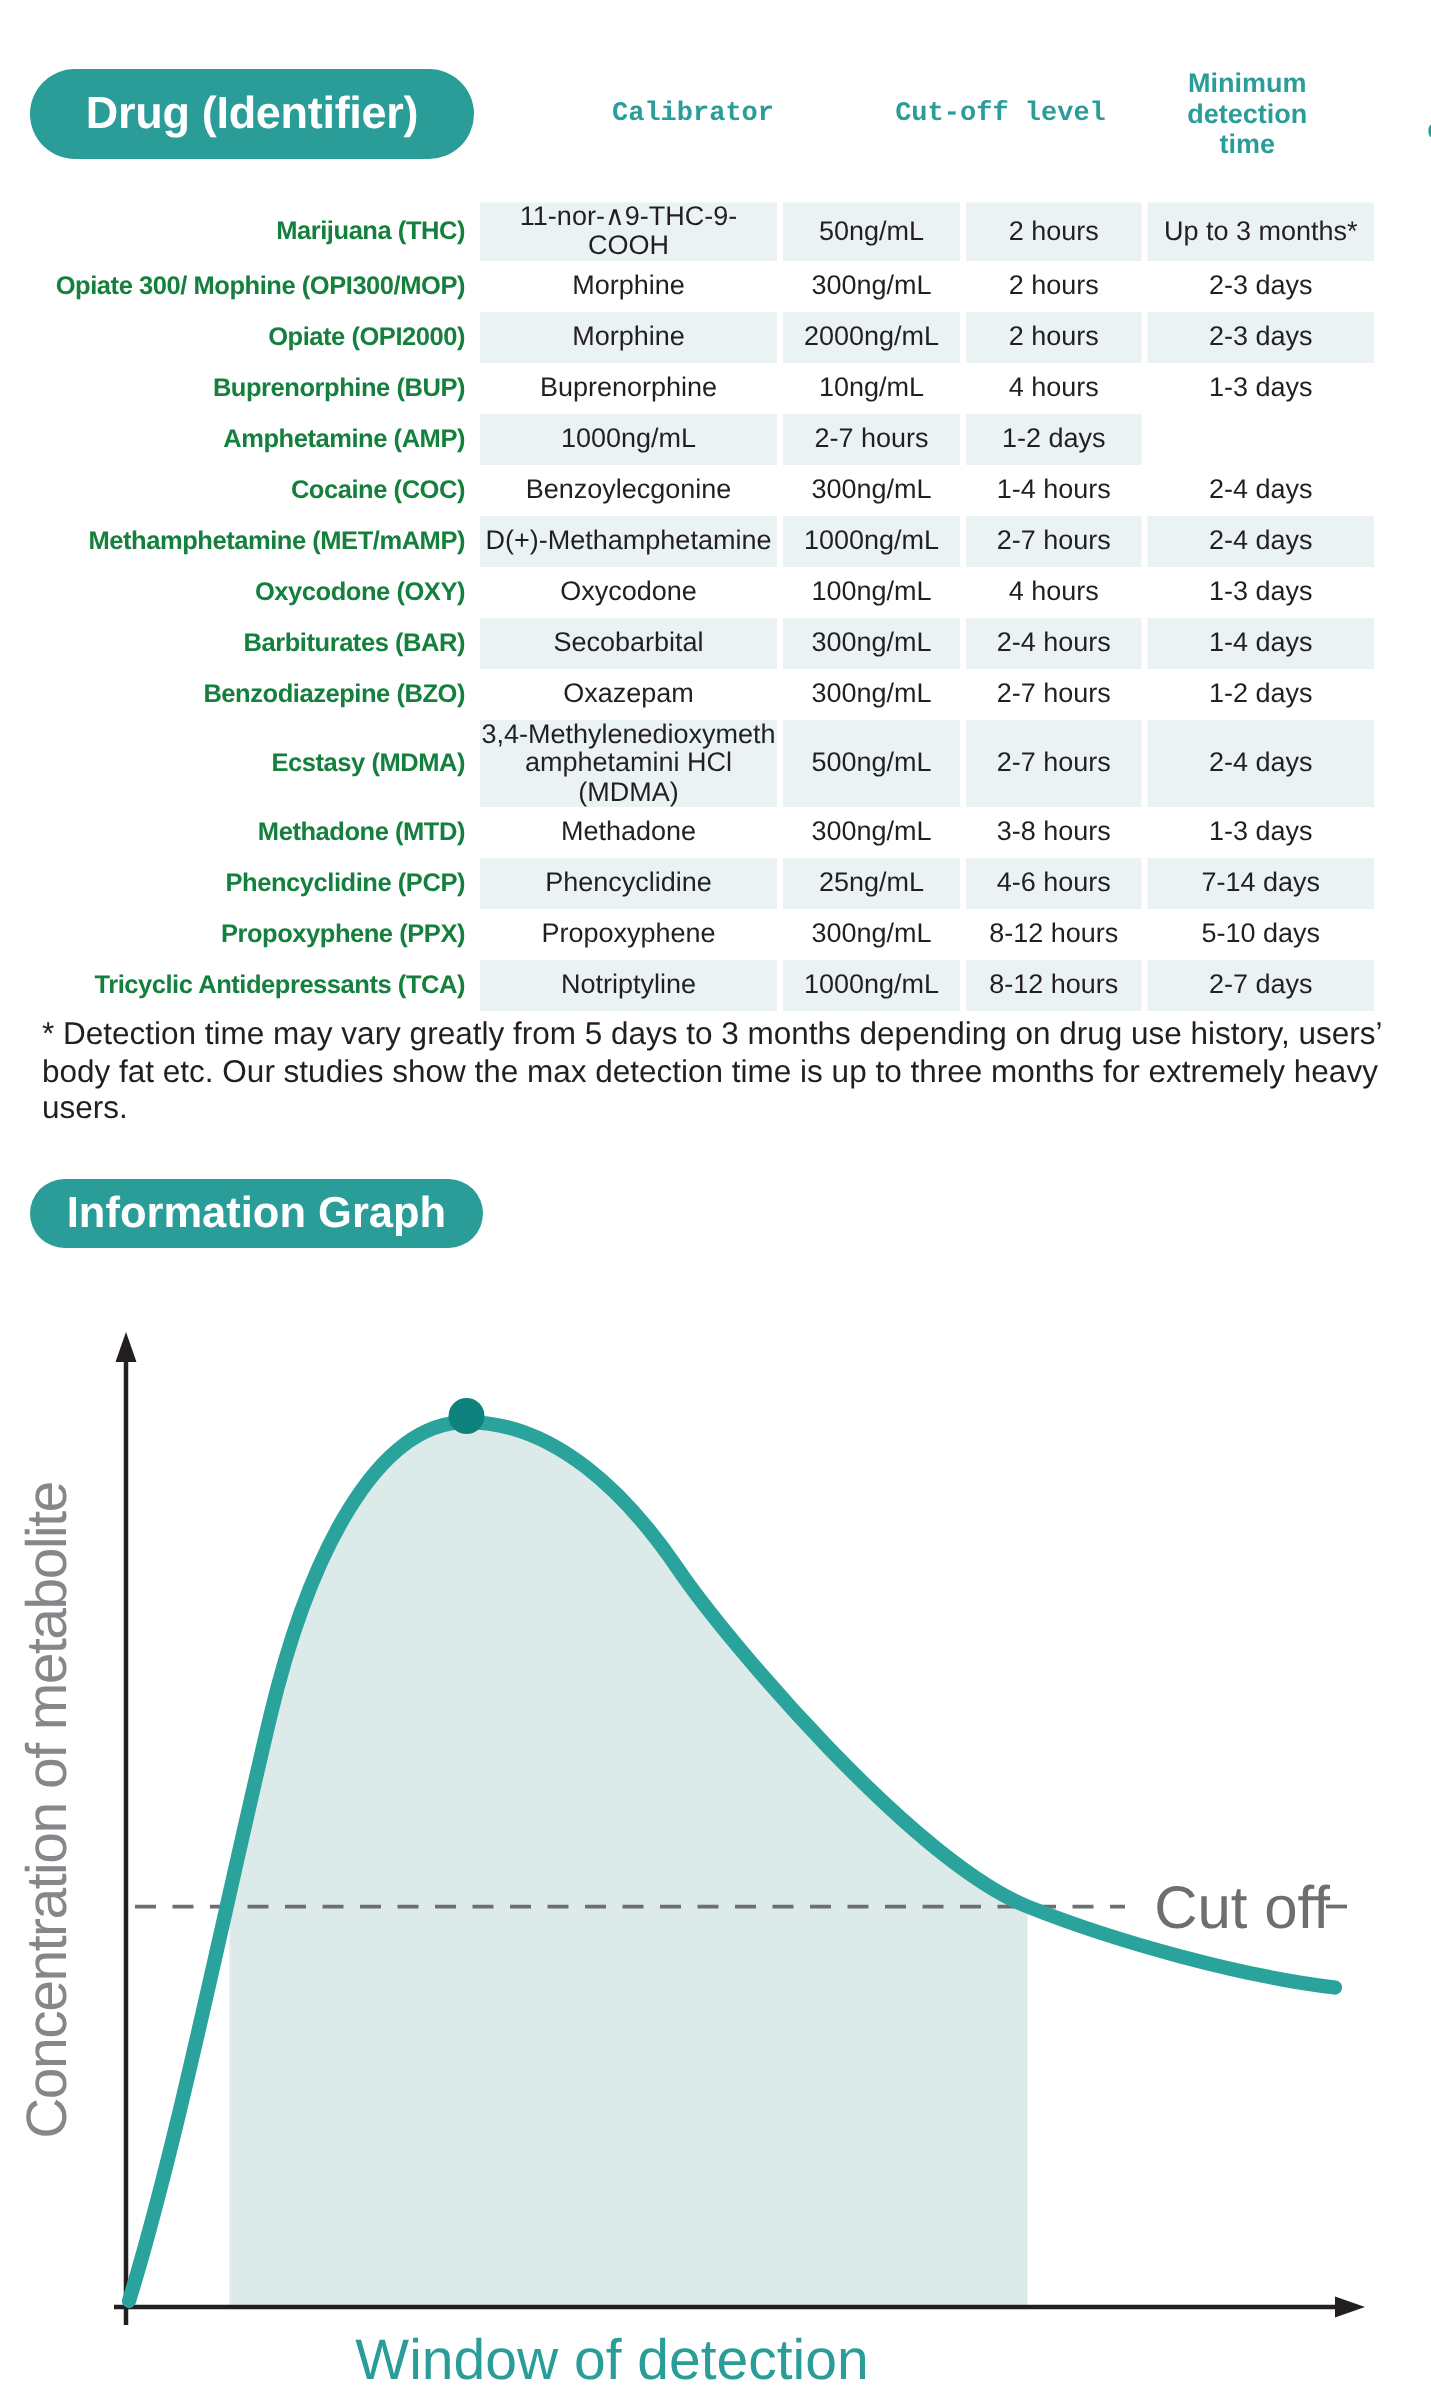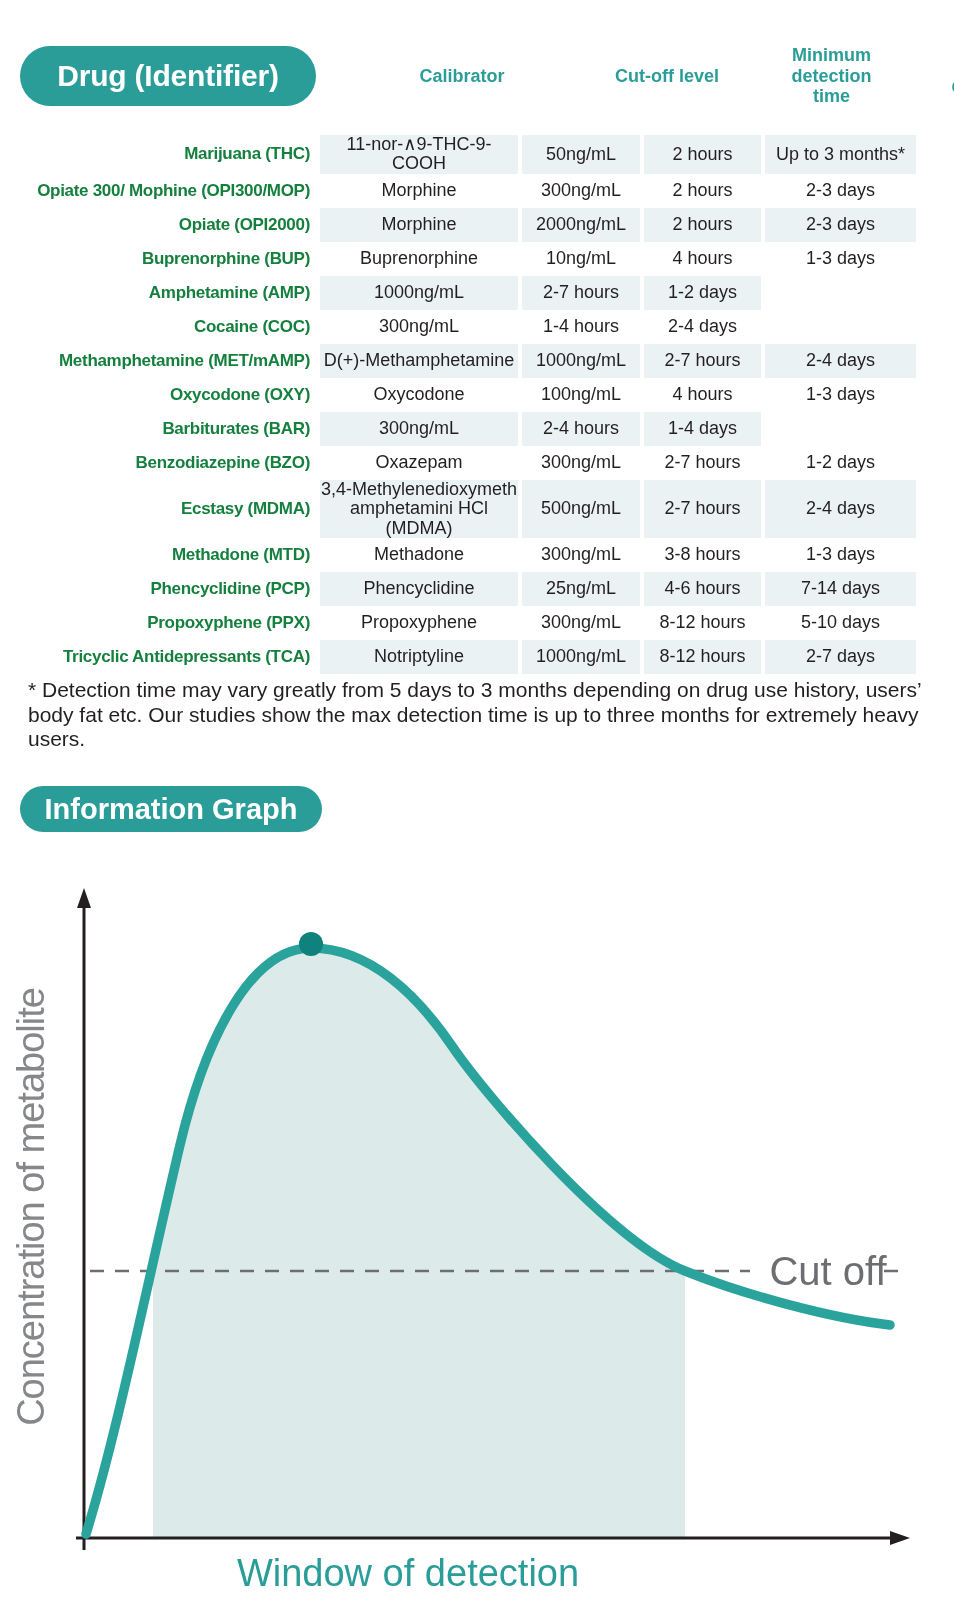--- a/index.html
+++ b/index.html
@@ -17,21 +17,21 @@
   .thead{align-items:center;height:64px;gap:47px;}
   .pill{
     height:60px;border-radius:32px;background:#2a9d99;color:#ffffff;
     display:flex;align-items:center;justify-content:center;
     font-size:30px;font-weight:bold;letter-spacing:-0.2px;
   }
   .h{
     color:#2a9d99;font-weight:bold;font-size:18px;line-height:1.15;
     display:flex;align-items:center;justify-content:center;text-align:center;
   }
-  .h.nowrap{white-space:nowrap;}
+  .h.nowrap{white-space:nowrap;font-family:Liberation Mono, monospace;}
   .tbody{margin-top:27px;}
   .trow{min-height:34px;}
   .trow.tall{min-height:48px;}
   .cell{display:flex;align-items:center;justify-content:center;text-align:center;
         font-size:18px;line-height:1.08;}
   .cell.cal{white-space:pre-line;}
   .cell.drug{
     justify-content:flex-end;text-align:right;color:#15803d;font-weight:bold;
     font-size:17px;letter-spacing:-0.3px;white-space:nowrap;padding-right:6px;
   }
@@ -93,40 +93,42 @@
       <div class="cell c">1-3 days</div>
     </div>
     <div class="trow">
       <div class="cell drug">Amphetamine (AMP)</div>
       <div class="cell c">1000ng/mL</div>
       <div class="cell c">2-7 hours</div>
       <div class="cell c">1-2 days</div>
     </div>
     <div class="trow">
       <div class="cell drug">Cocaine (COC)</div>
+      <div class="cell cal c">Benzoylecgonine</div>
       <div class="cell c">300ng/mL</div>
       <div class="cell c">1-4 hours</div>
       <div class="cell c">2-4 days</div>
     </div>
     <div class="trow">
       <div class="cell drug">Methamphetamine (MET/mAMP)</div>
       <div class="cell cal c">D(+)-Methamphetamine</div>
       <div class="cell c">1000ng/mL</div>
       <div class="cell c">2-7 hours</div>
       <div class="cell c">2-4 days</div>
     </div>
     <div class="trow">
       <div class="cell drug">Oxycodone (OXY)</div>
       <div class="cell cal c">Oxycodone</div>
       <div class="cell c">100ng/mL</div>
       <div class="cell c">4 hours</div>
       <div class="cell c">1-3 days</div>
     </div>
     <div class="trow">
       <div class="cell drug">Barbiturates (BAR)</div>
+      <div class="cell cal c">Secobarbital</div>
       <div class="cell c">300ng/mL</div>
       <div class="cell c">2-4 hours</div>
       <div class="cell c">1-4 days</div>
     </div>
     <div class="trow">
       <div class="cell drug">Benzodiazepine (BZO)</div>
       <div class="cell cal c">Oxazepam</div>
       <div class="cell c">300ng/mL</div>
       <div class="cell c">2-7 hours</div>
       <div class="cell c">1-2 days</div>

